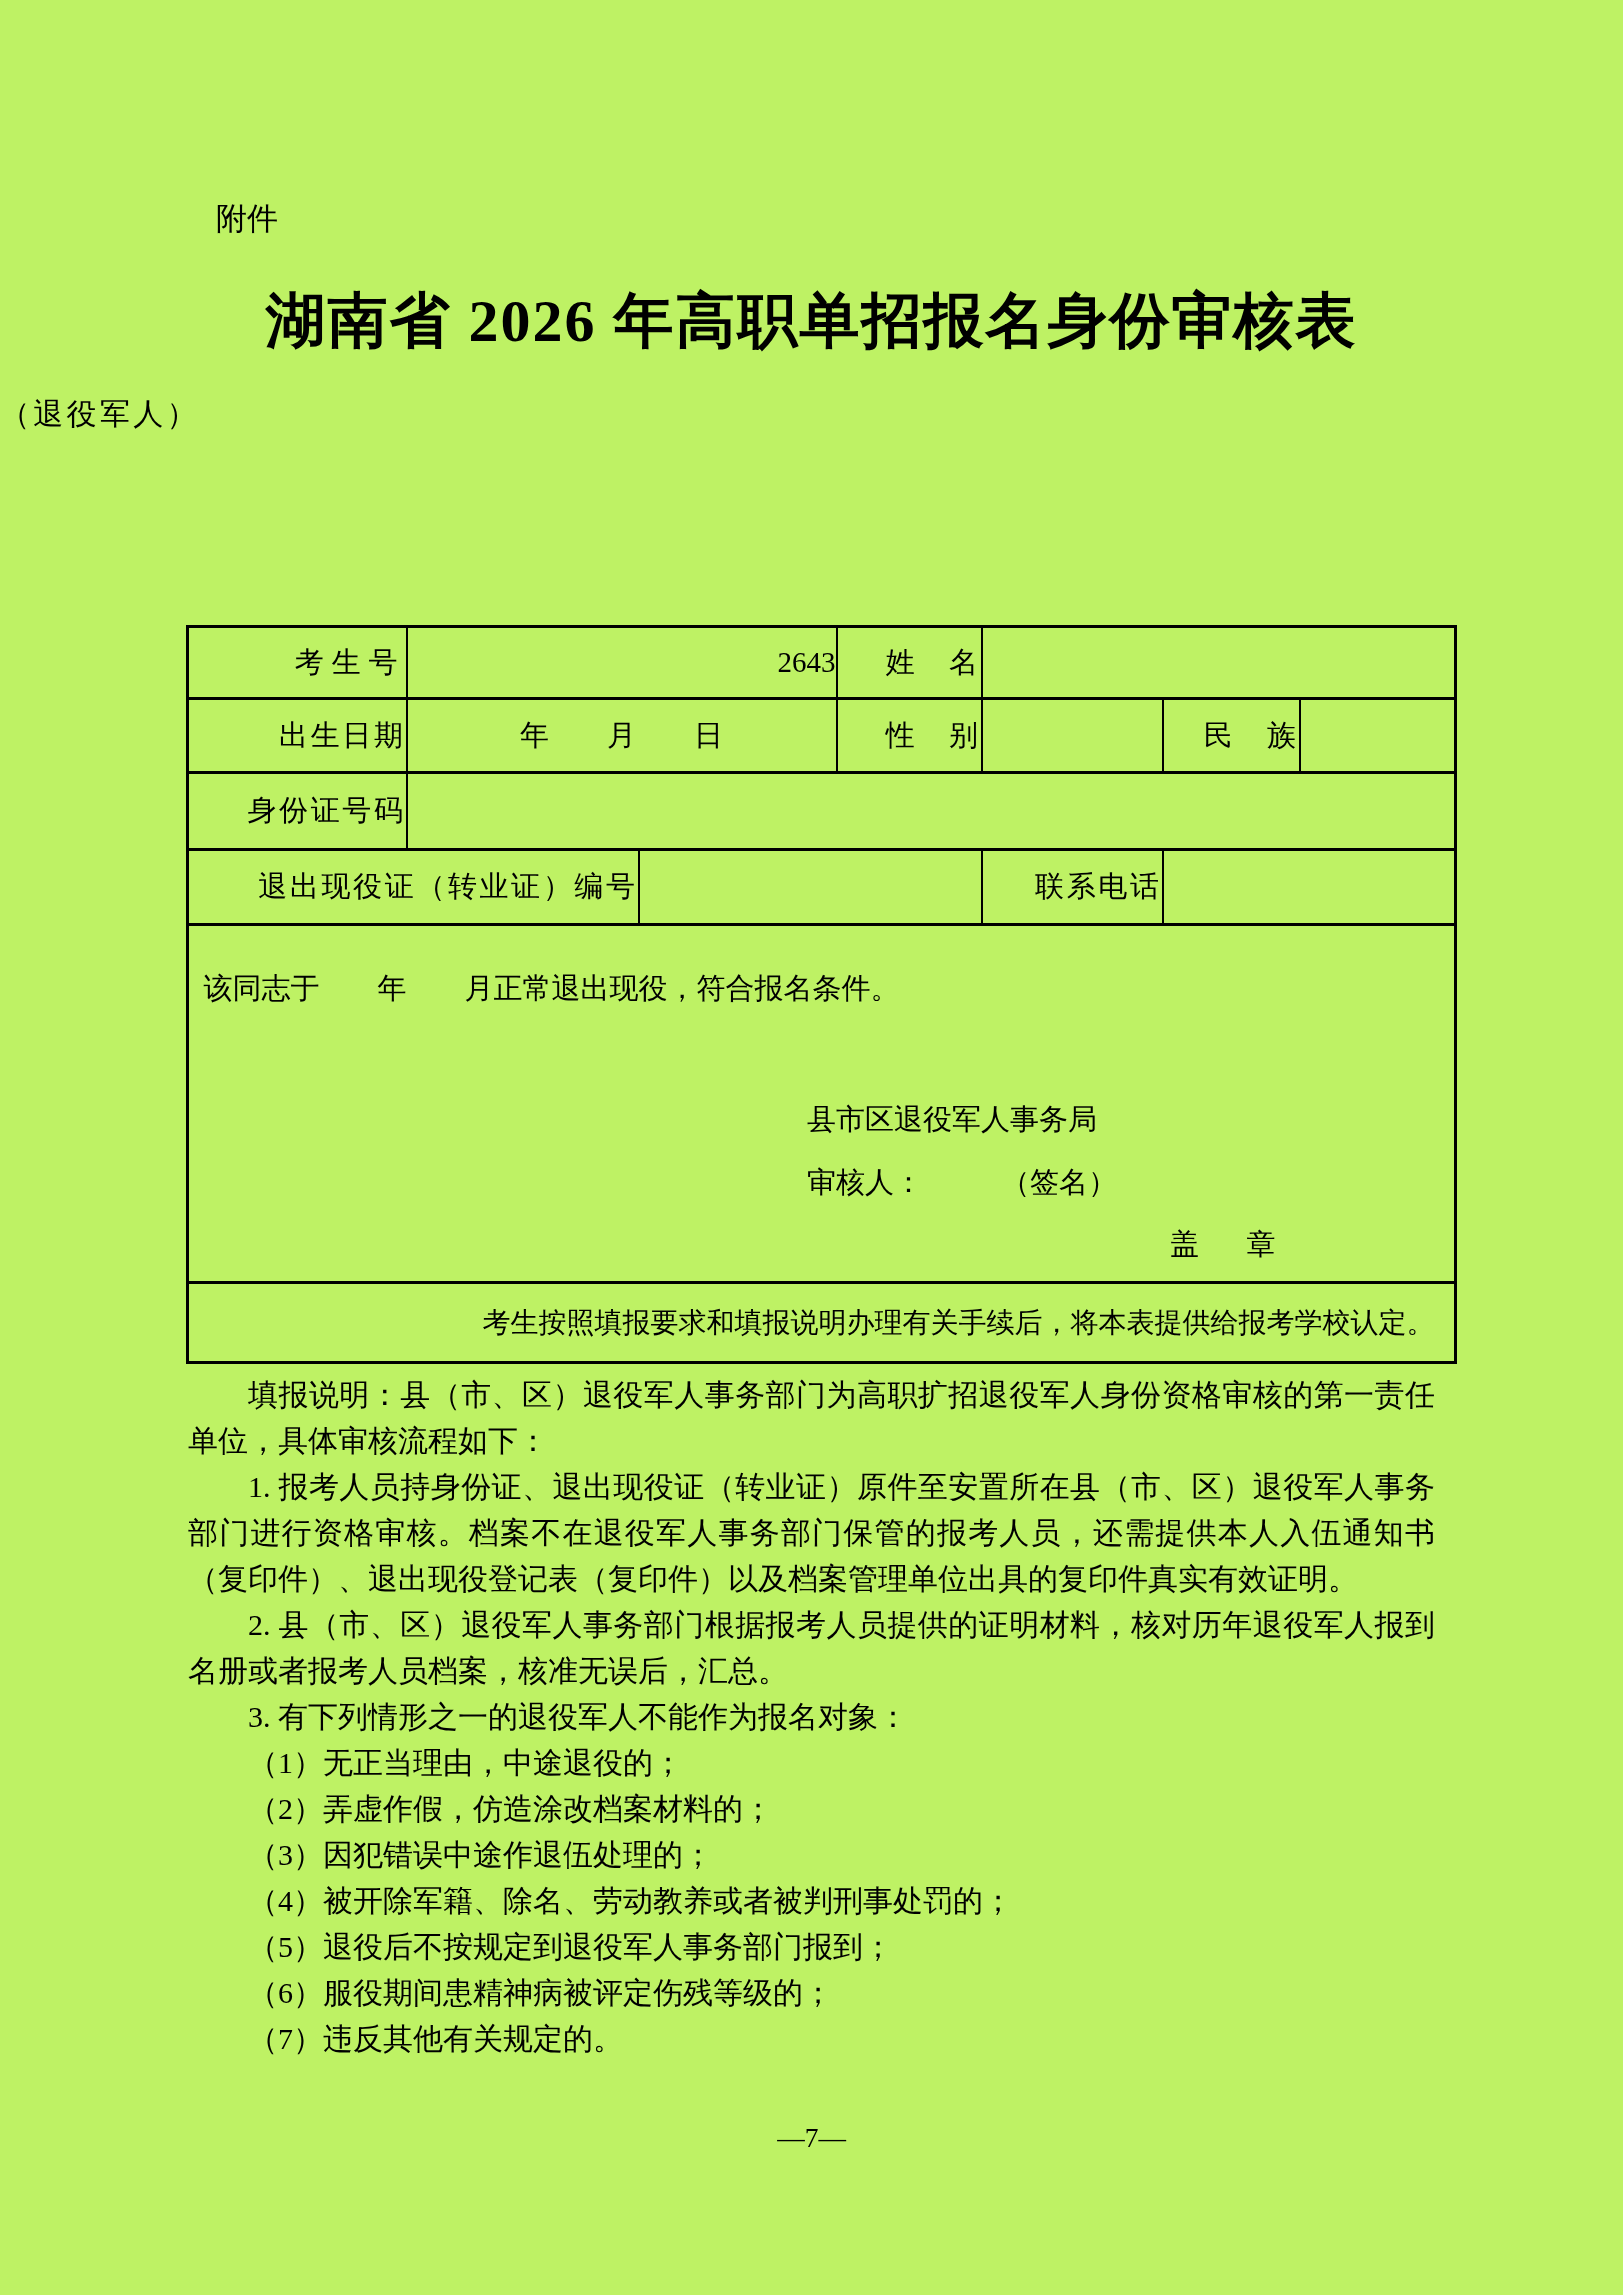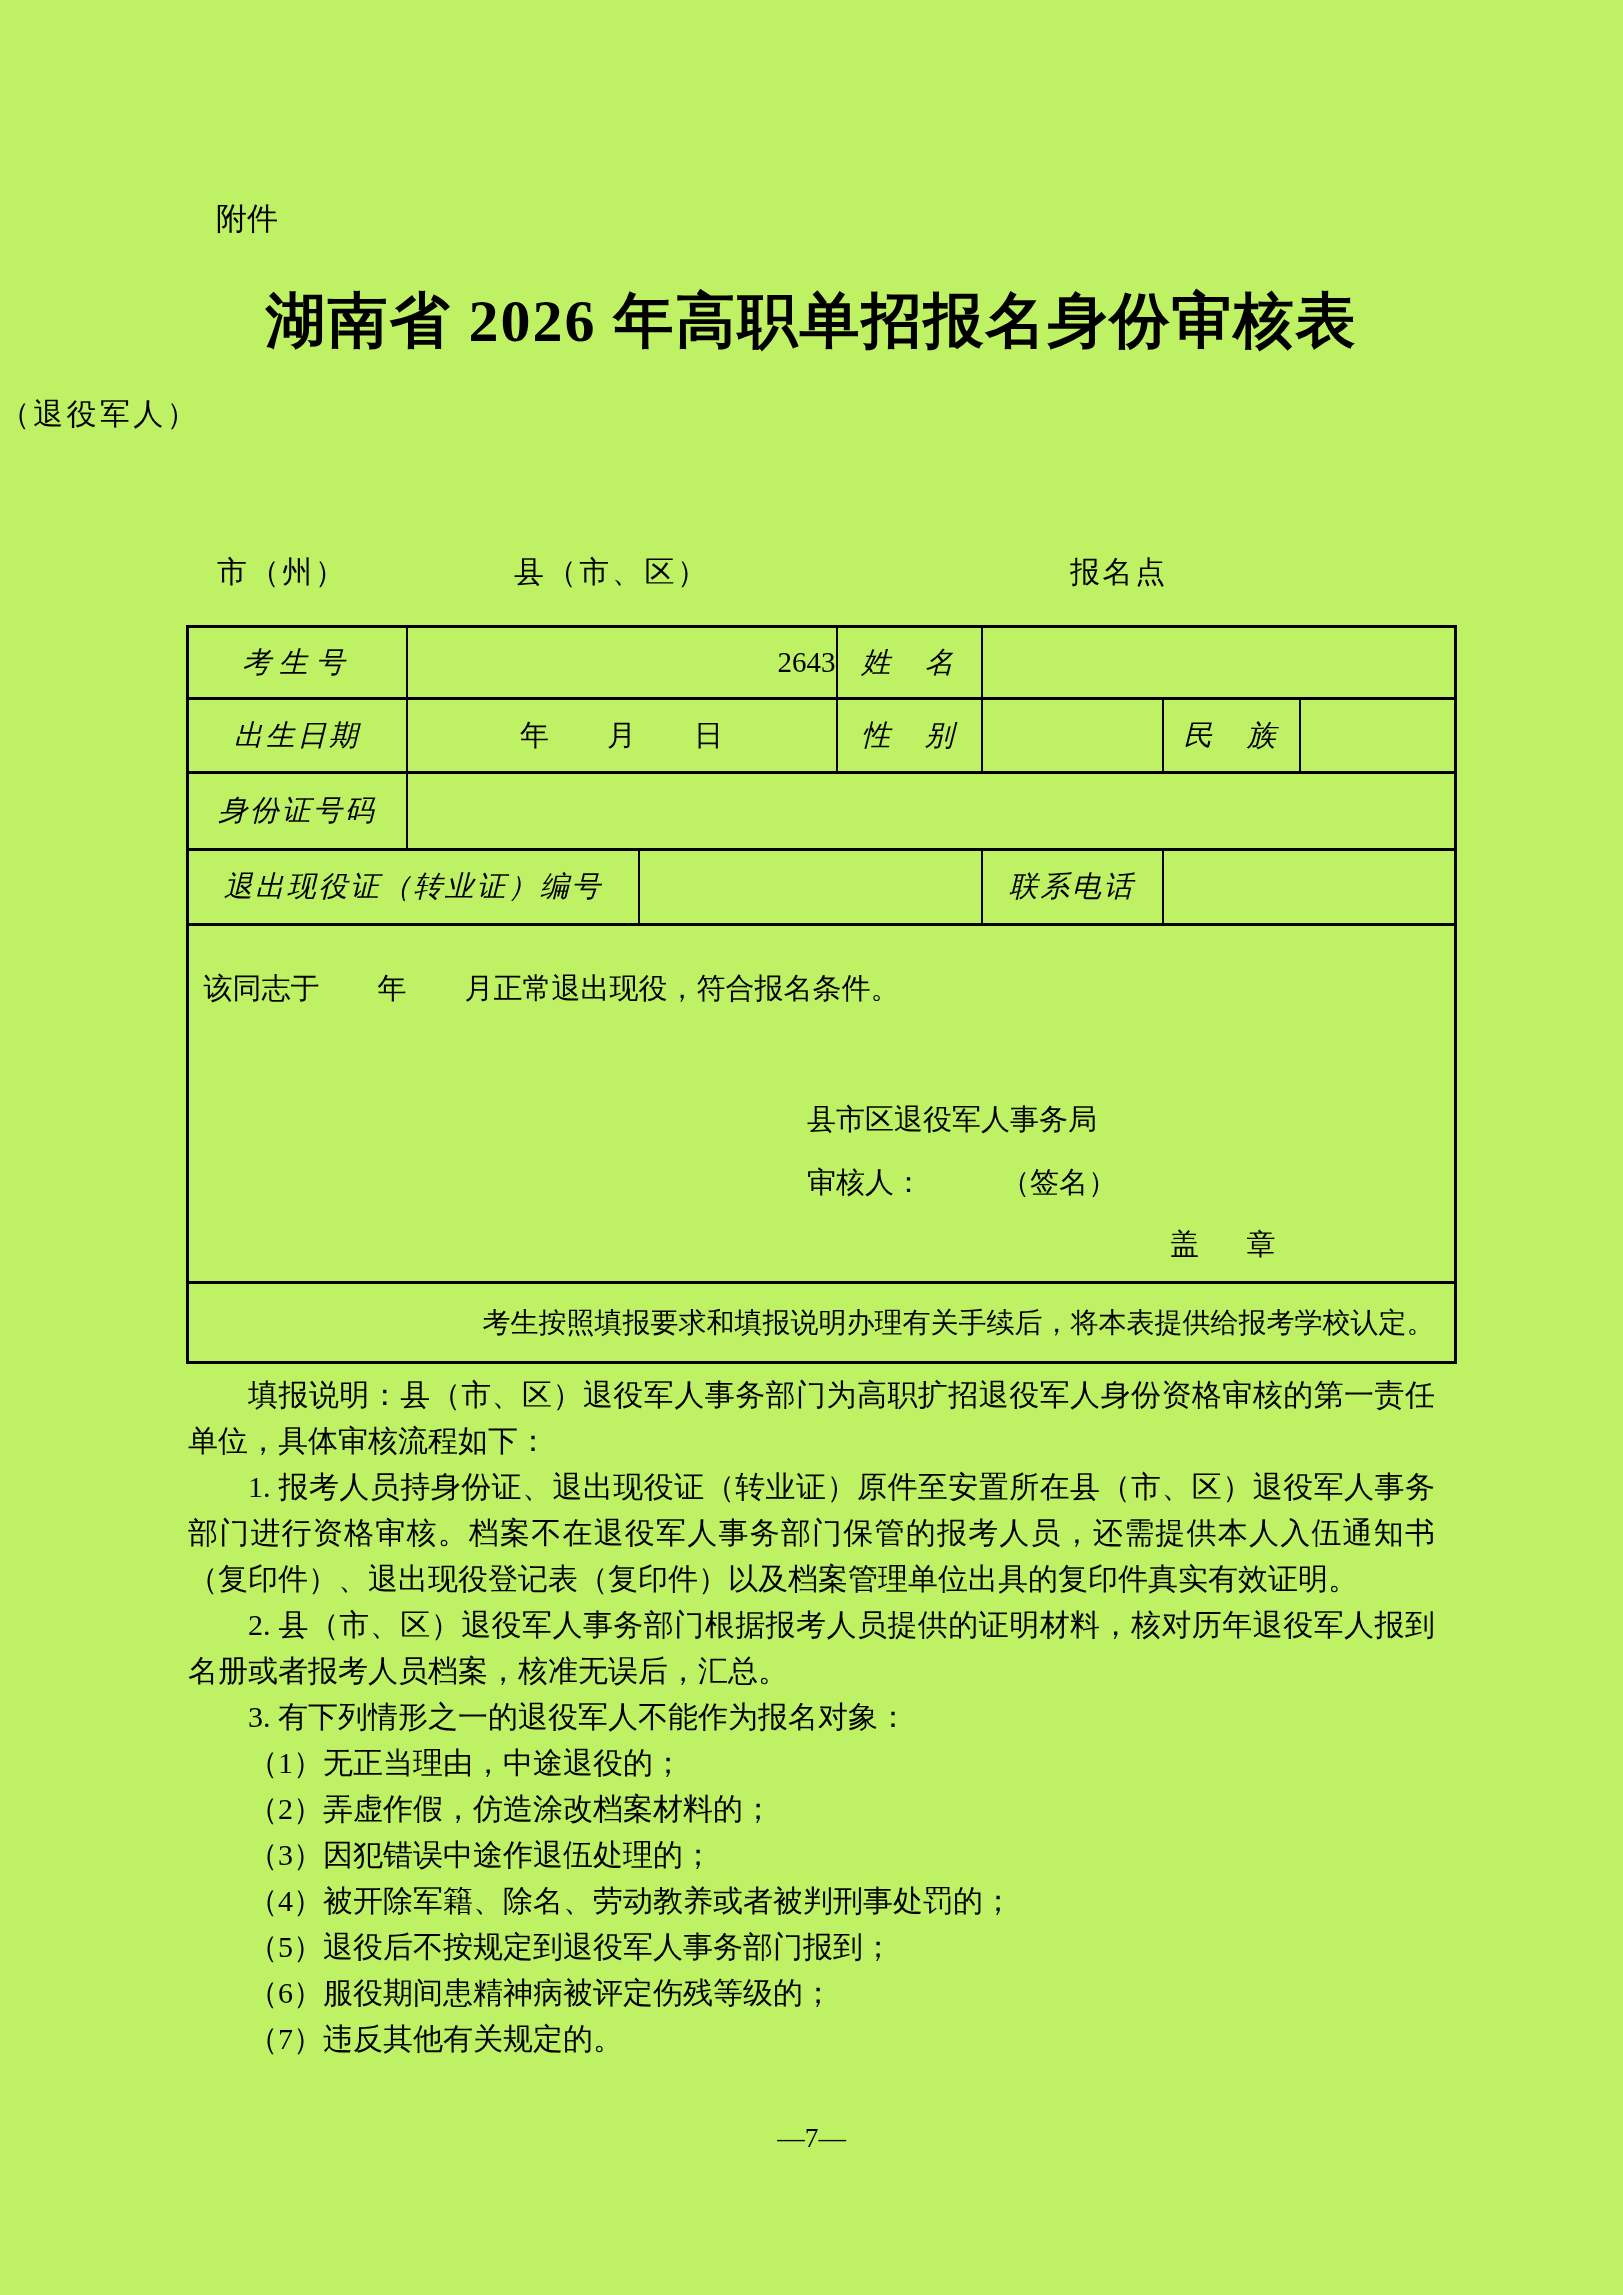--- a/index.html
+++ b/index.html
@@ -79,23 +79,22 @@
     border-width: 3.9px;
   }
   table.form td {
     border-top-width: 3.3px;
     border-bottom-width: 3.3px;
     vertical-align: middle;
     padding: 0;
     overflow: hidden;
   }
   td.lbl {
-    text-align: center;
+    text-align: right;
     letter-spacing: 2.6px;
-    font-style: italic;
   }
   td.lbl-exam { letter-spacing: 7.9px; }
   .r1 td { height: 69px; }
   .r2 td { height: 71px; }
   .r3 td { height: 74px; }
   .r4 td { height: 72px; }
   .r5 td { height: 355px; vertical-align: top; }
   .r6 td { height: 77px; border-top-width: 4.6px; }
   td.val-left { text-align: right; padding-left: 13px; }
   td.val-center { text-align: center; }
@@ -166,25 +165,20 @@
 <body>
 
 <div class="page">
 
   <div class="attachment">附件</div>
 
   <h1 class="doc-title">湖南省 2026 年高职单招报名身份审核表</h1>
 
   <div class="doc-subtitle">（退役军人）</div>
 
-  <div class="loc-line">
-    <span class="loc-city">市（州）</span>
-    <span class="loc-county">县（市、区）</span>
-    <span class="loc-point">报名点</span>
-  </div>
 
   <table class="form">
     <colgroup>
       <col style="width:219px">
       <col style="width:232px">
       <col style="width:198px">
       <col style="width:145px">
       <col style="width:181px">
       <col style="width:137px">
       <col style="width:156px">

